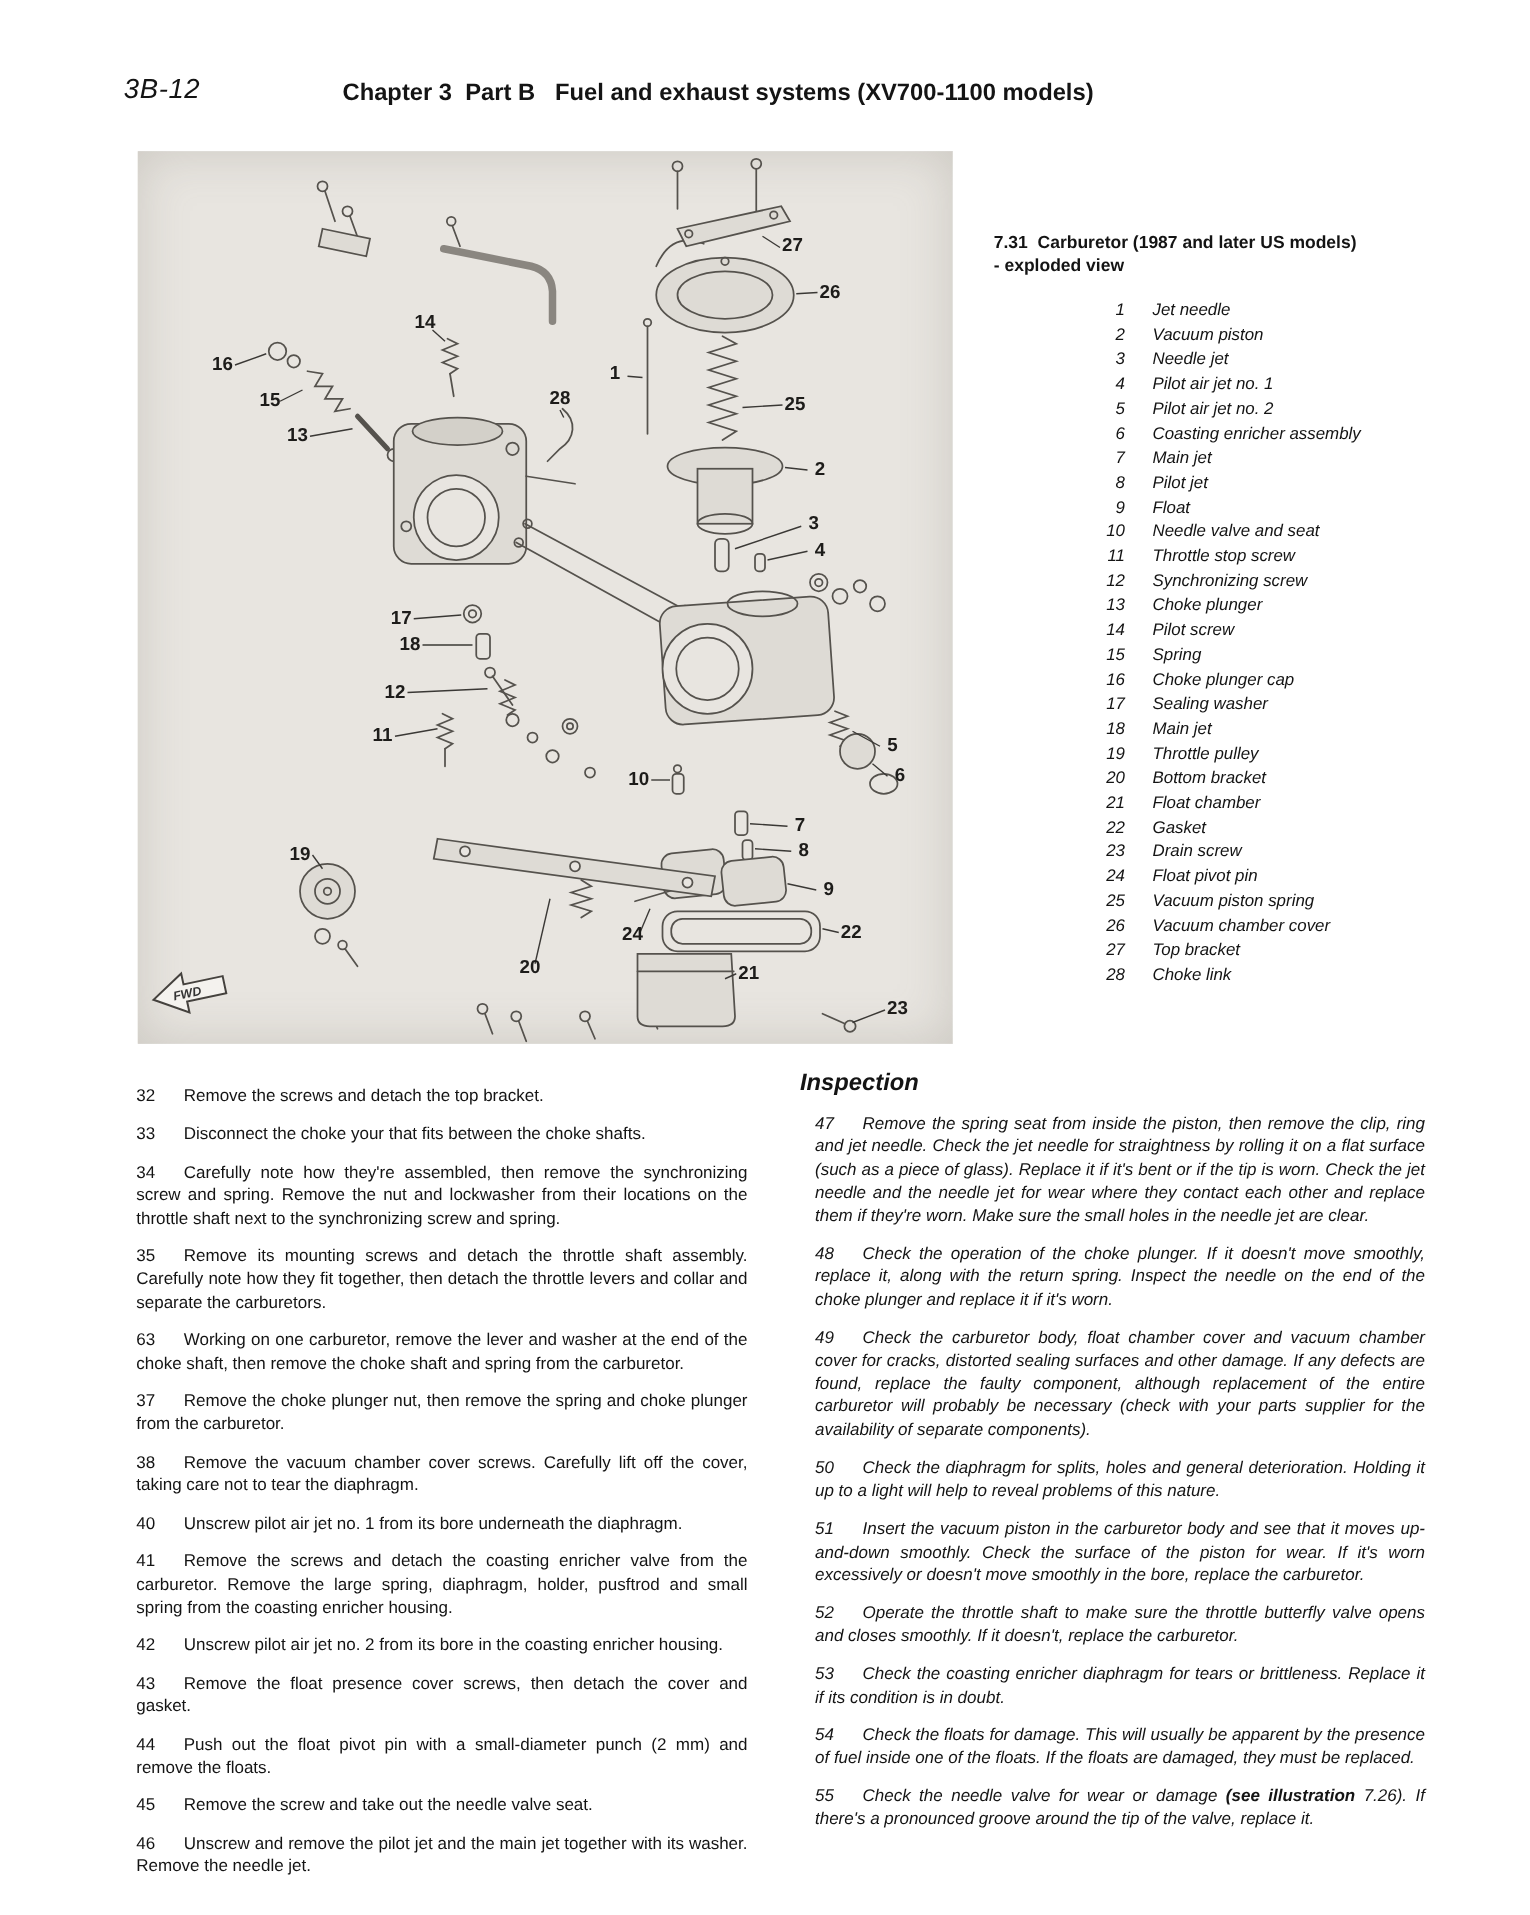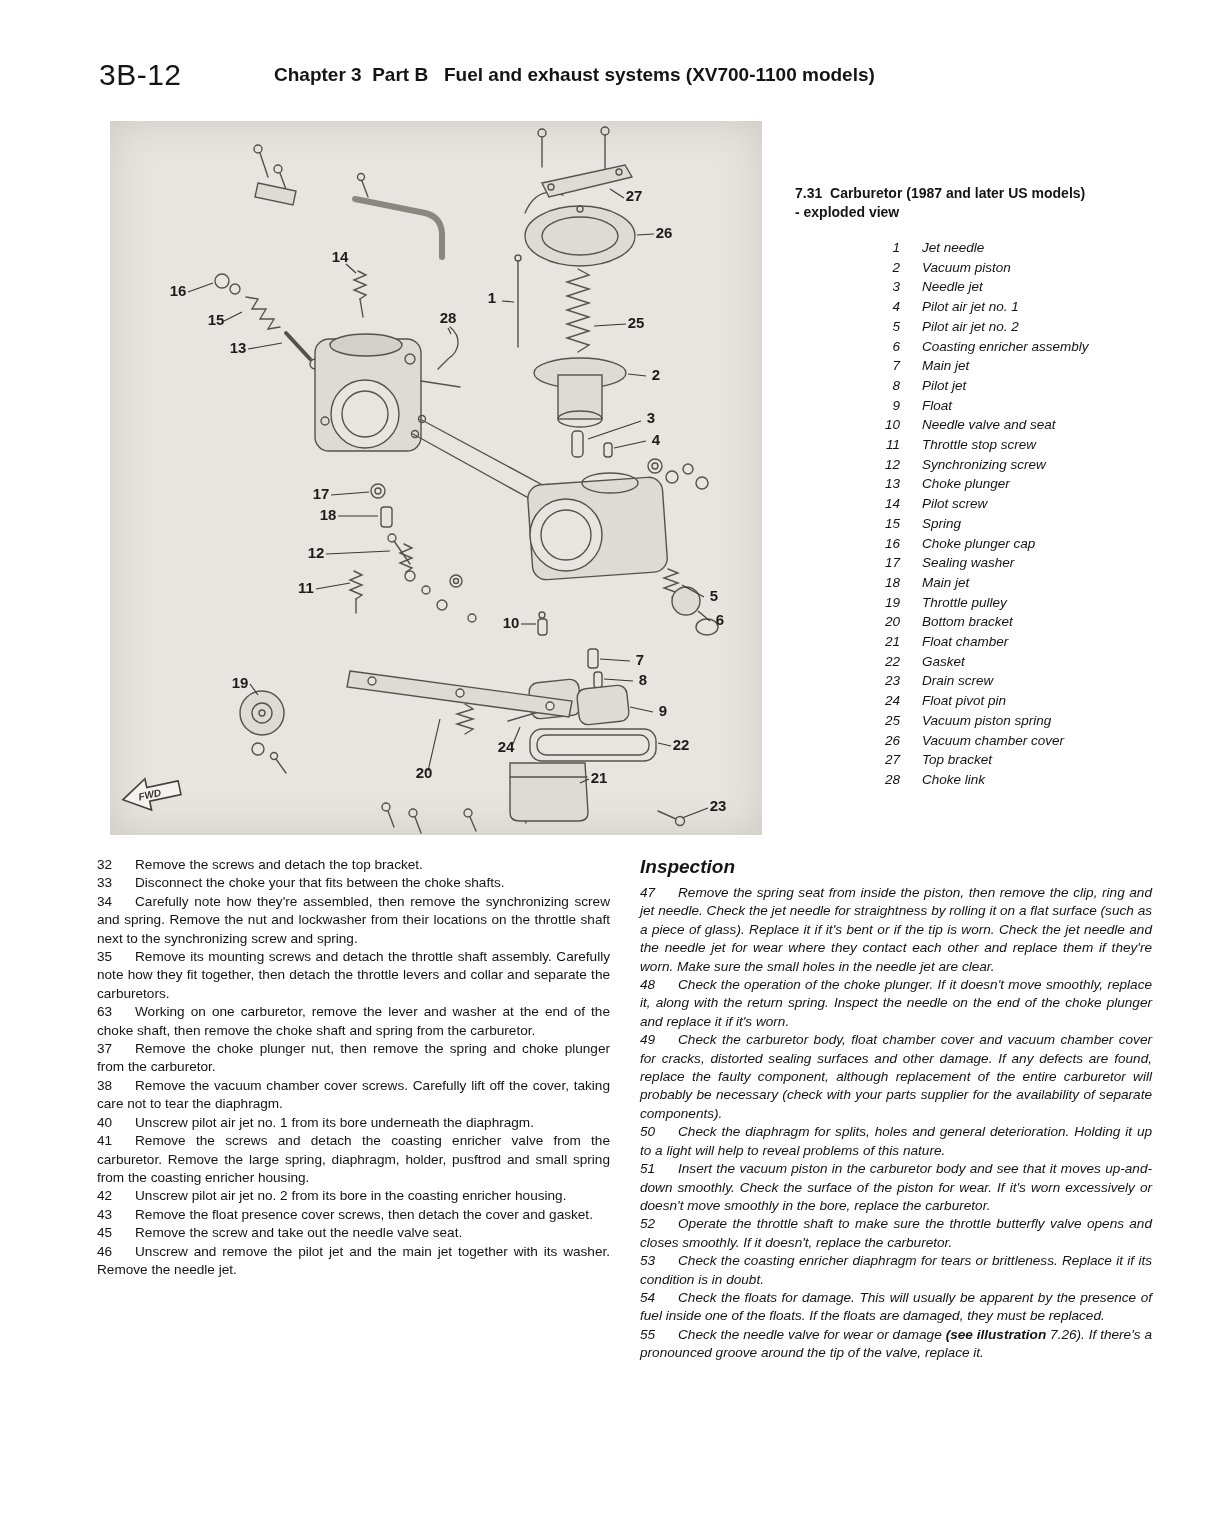--- a/index.html
+++ b/index.html
@@ -1,33 +1,33 @@
 <!DOCTYPE html>
 <html><head>
 <meta charset="utf-8">
 <style>
   html,body{margin:0;padding:0;}
   body{
     width:1224px;height:1532px;position:relative;background:#ffffff;
     font-family:"Liberation Sans",sans-serif;color:#141414;
   }
-  .page-number{position:absolute;left:99px;top:58px;font-size:30px;letter-spacing:.5px;}
+  .page-number{position:absolute;left:99px;top:58px;font-size:22px;letter-spacing:.5px;font-style:italic;}
   .chapter-title{position:absolute;left:274px;top:64px;font-size:19px;font-weight:700;white-space:pre;}
   .figure-panel{position:absolute;left:110px;top:121px;width:652px;height:714px;background:#e8e5e0;
     box-shadow:inset 0 0 40px rgba(120,115,105,.25);}
   .figure-panel svg{display:block;}
   .caption-block{position:absolute;left:795px;top:184px;width:356px;}
   .caption-title{font-weight:700;font-size:14px;line-height:19px;white-space:pre;}
   .parts-list{margin-top:16px;font-style:italic;font-size:13.5px;line-height:19.7px;padding-left:77px;}
   .part-row{display:flex;}
   .part-num{width:28px;text-align:right;margin-right:22px;flex:none;}
   .col{position:absolute;top:856px;width:513px;}
   .col-left{left:97px;}
   .col-right{left:640px;width:512px;font-style:italic;}
-  p.step{margin:0;text-align:justify;font-size:13.6px;line-height:18.4px;}
+  p.step{margin:12px;text-align:justify;font-size:13.6px;line-height:18.4px;}
   .pnum{display:inline-block;min-width:38px;}
   .inspection-heading{font-size:19px;font-weight:700;margin:0 0 6px 0;line-height:22px;}
 </style>
 </head>
 <body>
 
 <div class="page-number">3B-12</div>
 <div class="chapter-title">Chapter 3  Part B   Fuel and exhaust systems (XV700-1100 models)</div>
 
 <div class="figure-panel">
@@ -356,20 +356,21 @@
     <p class="step"><span class="pnum">33</span><span>Disconnect the choke your that fits between the choke shafts.</span><b></b><span></span></p>
     <p class="step"><span class="pnum">34</span><span>Carefully note how they're assembled, then remove the synchronizing screw and spring. Remove the nut and lockwasher from their locations on the throttle shaft next to the synchronizing screw and spring.</span><b></b><span></span></p>
     <p class="step"><span class="pnum">35</span><span>Remove its mounting screws and detach the throttle shaft assembly. Carefully note how they fit together, then detach the throttle levers and collar and separate the carburetors.</span><b></b><span></span></p>
     <p class="step"><span class="pnum">63</span><span>Working on one carburetor, remove the lever and washer at the end of the choke shaft, then remove the choke shaft and spring from the carburetor.</span><b></b><span></span></p>
     <p class="step"><span class="pnum">37</span><span>Remove the choke plunger nut, then remove the spring and choke plunger from the carburetor.</span><b></b><span></span></p>
     <p class="step"><span class="pnum">38</span><span>Remove the vacuum chamber cover screws. Carefully lift off the cover, taking care not to tear the diaphragm.</span><b></b><span></span></p>
     <p class="step"><span class="pnum">40</span><span>Unscrew pilot air jet no. 1 from its bore underneath the diaphragm.</span><b></b><span></span></p>
     <p class="step"><span class="pnum">41</span><span>Remove the screws and detach the coasting enricher valve from the carburetor. Remove the large spring, diaphragm, holder, pusftrod and small spring from the coasting enricher housing.</span><b></b><span></span></p>
     <p class="step"><span class="pnum">42</span><span>Unscrew pilot air jet no. 2 from its bore in the coasting enricher housing.</span><b></b><span></span></p>
     <p class="step"><span class="pnum">43</span><span>Remove the float presence cover screws, then detach the cover and gasket.</span><b></b><span></span></p>
+    <p class="step"><span class="pnum">44</span><span>Push out the float pivot pin with a small-diameter punch (2 mm) and remove the floats.</span><b></b><span></span></p>
     <p class="step"><span class="pnum">45</span><span>Remove the screw and take out the needle valve seat.</span><b></b><span></span></p>
     <p class="step"><span class="pnum">46</span><span>Unscrew and remove the pilot jet and the main jet together with its washer. Remove the needle jet.</span><b></b><span></span></p>
   </div>
 
 <div class="col col-right">
   <h2 class="inspection-heading">Inspection</h2>
   <div>
 
   <p class="step"><span class="pnum">47</span><span>Remove the spring seat from inside the piston, then remove the clip, ring and jet needle. Check the jet needle for straightness by rolling it on a flat surface (such as a piece of glass). Replace it if it's bent or if the tip is worn. Check the jet needle and the needle jet for wear where they contact each other and replace them if they're worn. Make sure the small holes in the needle jet are clear.</span><b></b><span></span></p>
       <p class="step"><span class="pnum">48</span><span>Check the operation of the choke plunger. If it doesn't move smoothly, replace it, along with the return spring. Inspect the needle on the end of the choke plunger and replace it if it's worn.</span><b></b><span></span></p>

